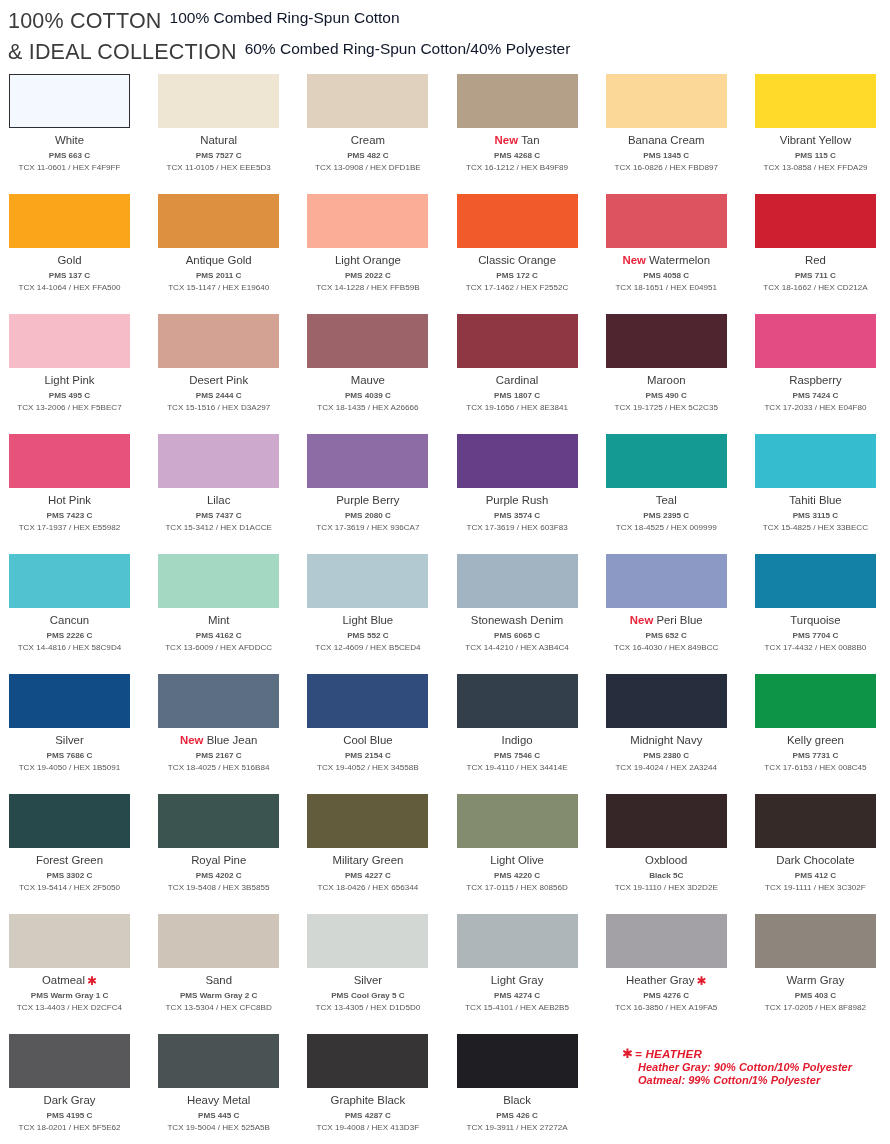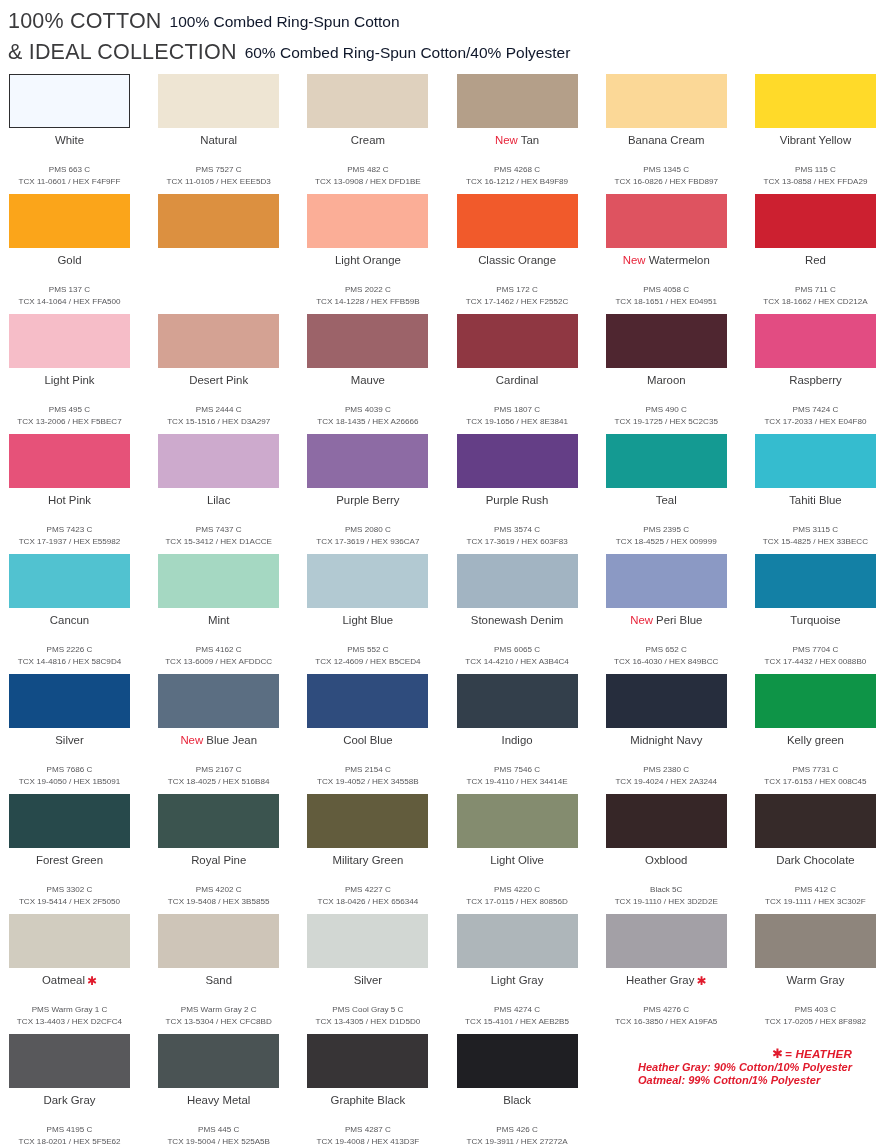--- a/index.html
+++ b/index.html
@@ -19,21 +19,21 @@
     width: 890px;
     height: 1144px;
   }
 
   
   .header {
     padding: 6px 0 0 8px;
   }
   .header-line {
     display: flex;
-    align-items: center;
+    align-items: flex-start;
     white-space: nowrap;
     margin-bottom: 2px;
   }
   .hl-1 { margin-top: 3px; }
   .hl-2 { margin-top: 6px; }
   .head-big {
     font-size: 21.5px;
     letter-spacing: 0.2px;
     color: #3b3b3d;
     font-weight: 400;
@@ -73,34 +73,36 @@
     padding-top: 5px;
   }
   .c-name {
     font-size: 11.4px;
     color: #3b3b3d;
     line-height: 14px;
     white-space: nowrap;
   }
   .c-new {
     color: #e8243a;
+    font-weight: bold;
   }
   .c-star {
     color: #e00b20;
     font-size: 12px;
     line-height: 10px;
     vertical-align: -1px;
     padding-left: 2px;
   }
   .c-pms {
     font-size: 8.1px;
     color: #58585b;
     line-height: 11.5px;
     white-space: nowrap;
-    margin-top: 17px;
+    margin-top: 3px;
+    font-weight: bold;
   }
   .c-tcx {
     font-size: 8.1px;
     color: #58585b;
     line-height: 11.5px;
     white-space: nowrap;
   }
 
   
   .legend {
@@ -109,21 +111,20 @@
     top: 1046px;
     color: #e11a2c;
     font-family: "Liberation Sans", sans-serif;
   }
   .legend-head {
     font-size: 11.6px;
     font-weight: bold;
     font-style: italic;
     white-space: nowrap;
     letter-spacing: 0.2px;
-    text-align: right;
   }
   .legend-star {
     font-style: normal;
     font-weight: normal;
     font-size: 13px;
     padding-right: 2px;
   }
   .legend-line {
     font-size: 11px;
     font-weight: bold;
@@ -201,20 +202,25 @@
       <div class="cell">
         <div class="chip" style="background: rgb(251, 165, 26);"></div>
         <div class="cell-labels">
           <div class="c-name"><span>Gold</span></div>
           <div class="c-pms">PMS 137 C</div>
           <div class="c-tcx">TCX 14-1064 / HEX FFA500</div>
         </div>
       </div>
       <div class="cell">
         <div class="chip" style="background: rgb(220, 144, 64);"></div>
+        <div class="cell-labels">
+          <div class="c-name"><span>Antique Gold</span></div>
+          <div class="c-pms">PMS 2011 C</div>
+          <div class="c-tcx">TCX 15-1147 / HEX E19640</div>
+        </div>
       </div>
       <div class="cell">
         <div class="chip" style="background: rgb(251, 174, 151);"></div>
         <div class="cell-labels">
           <div class="c-name"><span>Light Orange</span></div>
           <div class="c-pms">PMS 2022 C</div>
           <div class="c-tcx">TCX 14-1228 / HEX FFB59B</div>
         </div>
       </div>
       <div class="cell">

